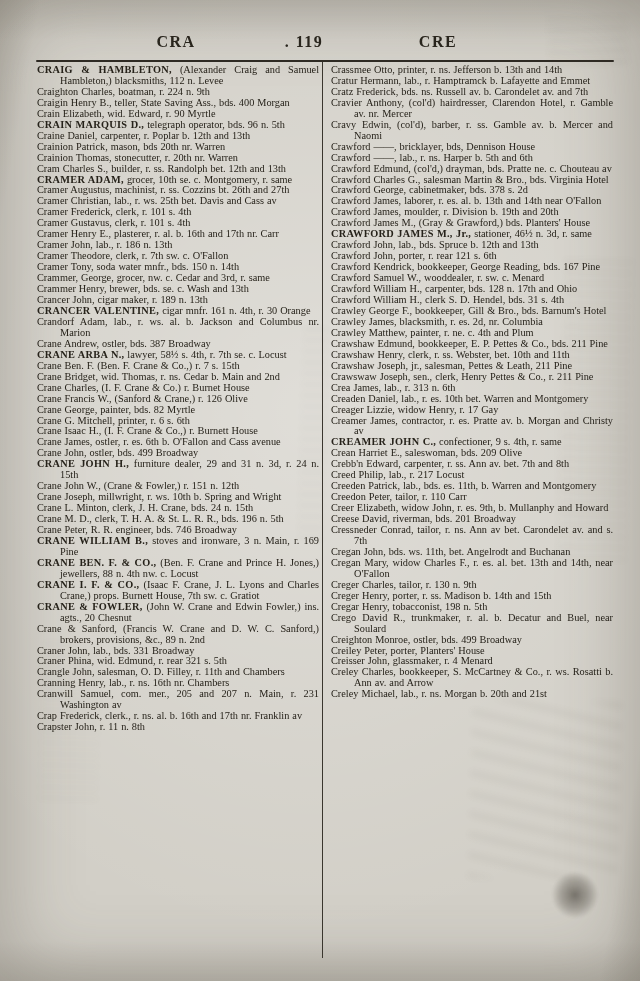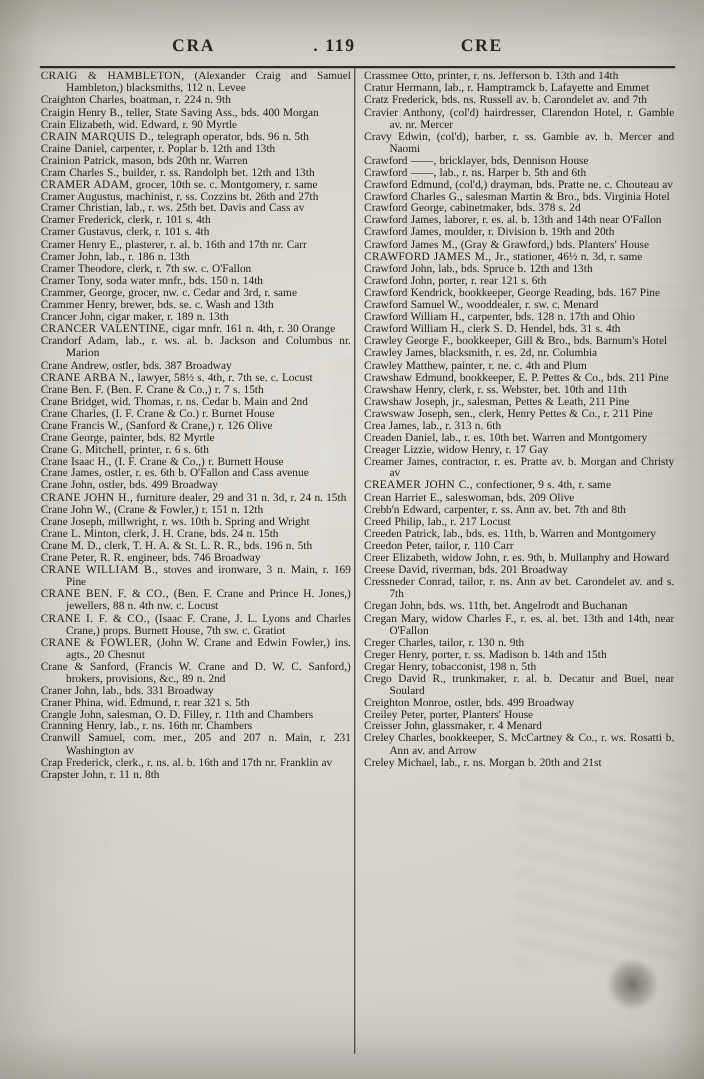--- a/index.html
+++ b/index.html
@@ -62,21 +62,21 @@
     position: absolute; top: 65px; width: 282px; height: 890px;
     font-size: 10.3px; line-height: 10.95px;
     color: #26221a;
     text-align: justify;
     overflow: hidden;
     word-spacing: 0.4px;
   }
   .col-left  { left: 37px; }
   .col-right { left: 331px; }
   .entry { padding-left: 23px; text-indent: -23px; }
-  .entry-bold { font-weight: normal; letter-spacing: 0.3px; }
+  .entry-bold { font-weight: bold; letter-spacing: 0.3px; }
 </style>
 </head>
 <body>
 
 <div class="page">
 
   <div class="ghost g1"></div>
   <div class="ghost g2"></div>
   <div class="ghost g3"></div>
   <div class="ghost g4"></div>
@@ -93,20 +93,21 @@
   <div class="column-divider"></div>
 
   <div class="column col-left">
       <div class="entry"><span class="entry-bold">CRAIG &amp; HAMBLETON,</span><span> (Alexander Craig and Samuel Hambleton,) blacksmiths, 112 n. Levee</span></div>
       <div class="entry"><span>Craighton Charles, boatman, r. 224 n. 9th</span></div>
       <div class="entry"><span>Craigin Henry B., teller, State Saving Ass., bds. 400 Morgan</span></div>
       <div class="entry"><span>Crain Elizabeth, wid. Edward, r. 90 Myrtle</span></div>
       <div class="entry"><span class="entry-bold">CRAIN MARQUIS D.,</span><span> telegraph operator, bds. 96 n. 5th</span></div>
       <div class="entry"><span>Craine Daniel, carpenter, r. Poplar b. 12th and 13th</span></div>
       <div class="entry"><span>Crainion Patrick, mason, bds 20th nr. Warren</span></div>
+      <div class="entry"><span>Crainion Thomas, stonecutter, r. 20th nr. Warren</span></div>
       <div class="entry"><span>Cram Charles S., builder, r. ss. Randolph bet. 12th and 13th</span></div>
       <div class="entry"><span class="entry-bold">CRAMER ADAM,</span><span> grocer, 10th se. c. Montgomery, r. same</span></div>
       <div class="entry"><span>Cramer Augustus, machinist, r. ss. Cozzins bt. 26th and 27th</span></div>
       <div class="entry"><span>Cramer Christian, lab., r. ws. 25th bet. Davis and Cass av</span></div>
       <div class="entry"><span>Cramer Frederick, clerk, r. 101 s. 4th</span></div>
       <div class="entry"><span>Cramer Gustavus, clerk, r. 101 s. 4th</span></div>
       <div class="entry"><span>Cramer Henry E., plasterer, r. al. b. 16th and 17th nr. Carr</span></div>
       <div class="entry"><span>Cramer John, lab., r. 186 n. 13th</span></div>
       <div class="entry"><span>Cramer Theodore, clerk, r. 7th sw. c. O'Fallon</span></div>
       <div class="entry"><span>Cramer Tony, soda water mnfr., bds. 150 n. 14th</span></div>

